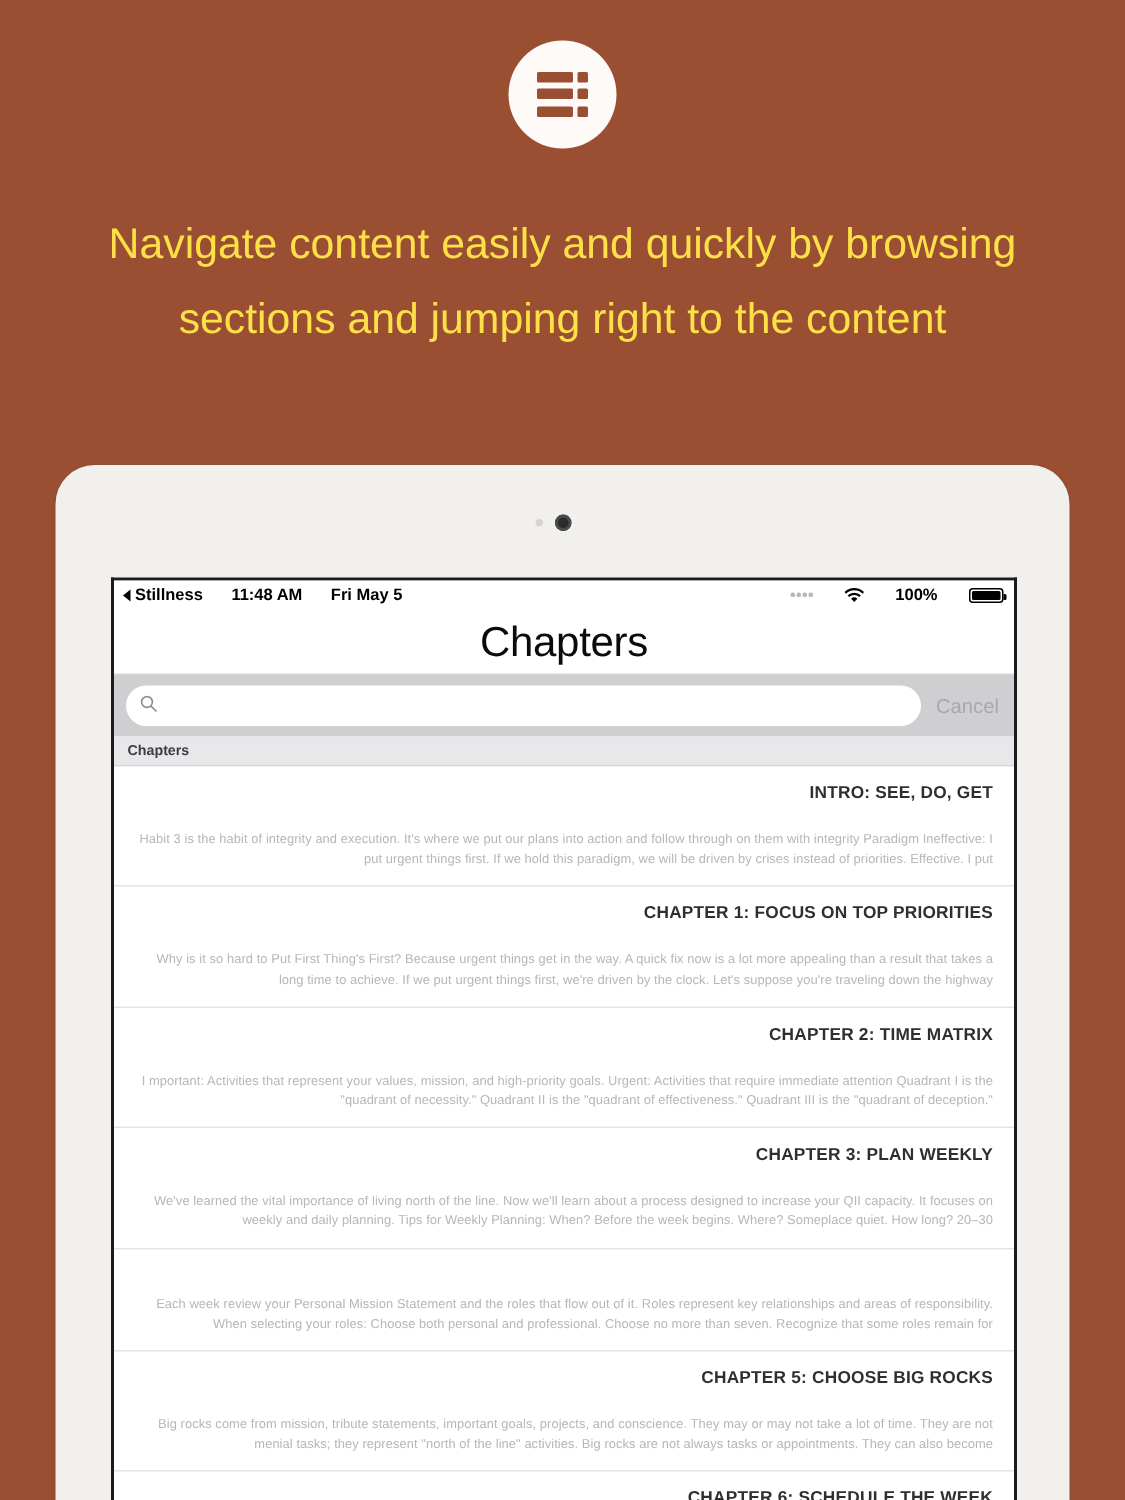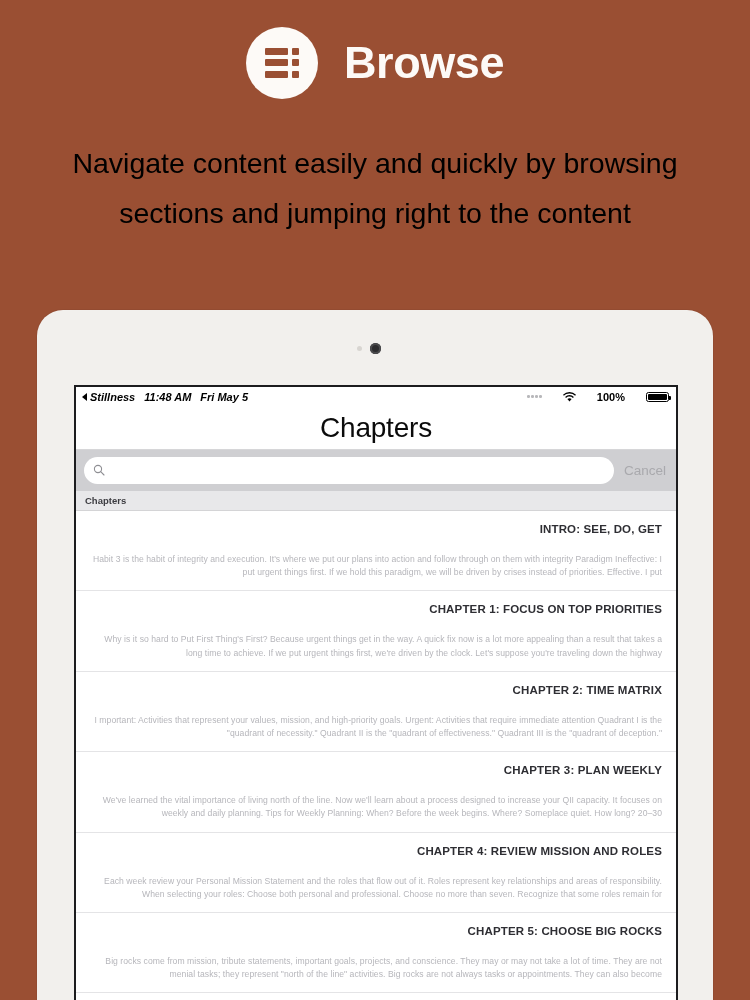--- a/index.html
+++ b/index.html
@@ -73,21 +73,21 @@
     color: #fdfaf7;
     font-size: 45px;
     font-weight: bold;
     letter-spacing: -0.4px;
     line-height: 1;
   }
 
   .promo-sub {
     margin-top: 46px;
     text-align: center;
-    color: #000000;
+    color: #fde047;
     font-size: 28.5px;
     line-height: 50px;
     padding: 0 26px;
     font-weight: 400;
   }
 
   
   .tablet {
     position: absolute;
     left: 37px;
@@ -135,21 +135,21 @@
   .statusbar {
     height: 19px;
     display: flex;
     align-items: center;
     padding: 0 7px 0 6px;
     font-size: 11px;
     font-weight: bold;
     color: #000;
     background: #fff;
   }
-  .sb-left { display: flex; align-items: flex-end; gap: 9px; font-style: italic; }
+  .sb-left { display: flex; align-items: flex-end; gap: 19px; }
   .sb-back { display: flex; align-items: center; gap: 3px; }
   .tri-left {
     width: 0; height: 0;
     border-top: 4px solid transparent;
     border-bottom: 4px solid transparent;
     border-right: 5px solid #000;
   }
   .sb-right {
     margin-left: auto;
     display: flex;
@@ -287,21 +287,20 @@
           <i></i>
           <i></i>
       </span>
       <span class="dots">
         <i></i>
           <i></i>
           <i></i>
       </span>
     </span>
   </div>
-  <div class="promo-title">Browse</div>
 </div>
 
 <div class="promo-sub">Navigate content easily and quickly by browsing sections and jumping right to the content</div>
 
 <div class="tablet"></div>
 <div class="sensor"></div>
 <div class="camera"></div>
 
 <div class="screen">
 
@@ -365,21 +364,20 @@
     </div>
     <div class="chapter-row">
       <div class="chapter-title">CHAPTER 2: TIME MATRIX</div>
       <div class="chapter-snippet">I mportant: Activities that represent your values, mission, and high-priority goals. Urgent: Activities that require immediate attention Quadrant I is the "quadrant of necessity." Quadrant II is the "quadrant of effectiveness." Quadrant III is the "quadrant of deception."</div>
     </div>
     <div class="chapter-row">
       <div class="chapter-title">CHAPTER 3: PLAN WEEKLY</div>
       <div class="chapter-snippet">We've learned the vital importance of living north of the line. Now we'll learn about a process designed to increase your QII capacity. It focuses on weekly and daily planning. Tips for Weekly Planning: When? Before the week begins. Where? Someplace quiet. How long? 20–30</div>
     </div>
     <div class="chapter-row">
-      <div class="chapter-title">CHAPTER 4: REVIEW MISSION AND ROLES</div>
       <div class="chapter-snippet">Each week review your Personal Mission Statement and the roles that flow out of it. Roles represent key relationships and areas of responsibility. When selecting your roles: Choose both personal and professional. Choose no more than seven. Recognize that some roles remain for</div>
     </div>
     <div class="chapter-row">
       <div class="chapter-title">CHAPTER 5: CHOOSE BIG ROCKS</div>
       <div class="chapter-snippet">Big rocks come from mission, tribute statements, important goals, projects, and conscience. They may or may not take a lot of time. They are not menial tasks; they represent "north of the line" activities. Big rocks are not always tasks or appointments. They can also become</div>
     </div>
     <div class="chapter-row">
       <div class="chapter-title">CHAPTER 6: SCHEDULE THE WEEK</div>
       <div class="chapter-snippet"></div>
     </div>

